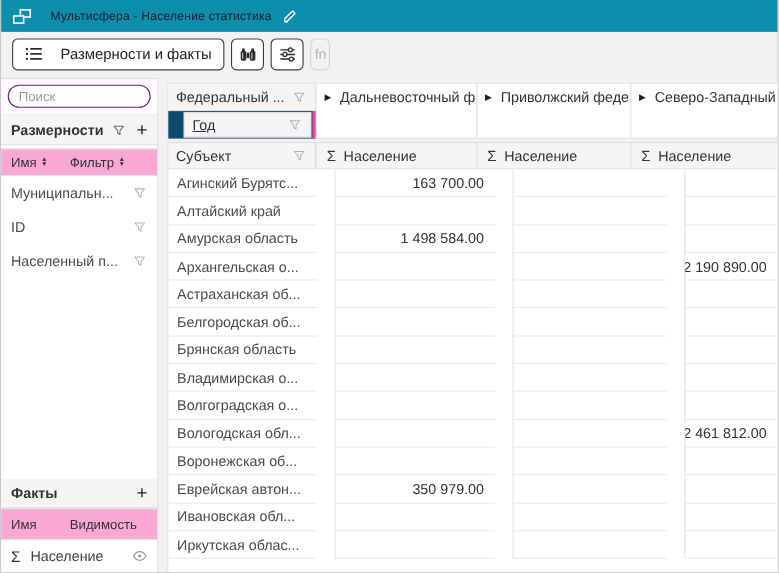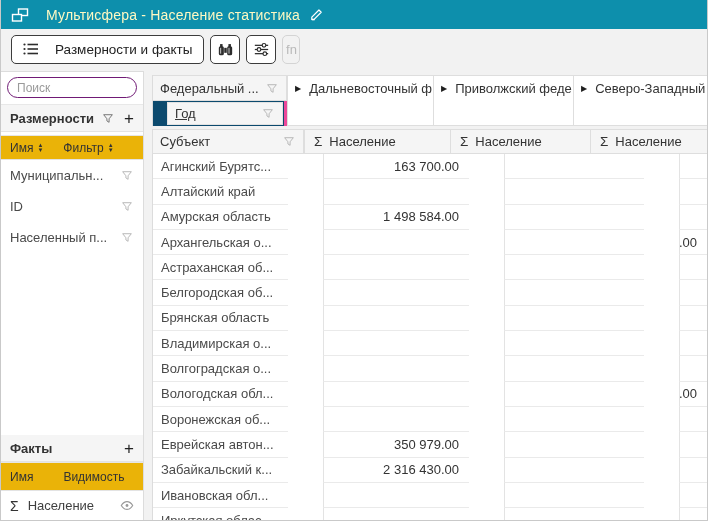--- a/index.html
+++ b/index.html
@@ -8,21 +8,21 @@
     width:708px; height:521px; overflow:hidden;
     font-family:"Liberation Sans", sans-serif;
     background:#f2f2f2; color:#3a3a3a;
   }
   .window { width:708px; height:521px; overflow:hidden; position:relative;
     border:1px solid #c9c9c9; border-top:none; background:#f2f2f2; }
 
   
   .titlebar { height:29px; background:#0d8fac; display:flex; align-items:center; padding:0 10px; }
   .win-icon { width:18px; height:16px; margin-right:17px; flex:0 0 auto; }
-  .title { color:#fef9c3; font-size:14px; letter-spacing:.2px; white-space:nowrap; }
+  .title { color:#0f172a; font-size:11px; letter-spacing:.2px; white-space:nowrap; }
   .pencil { margin-left:9px; width:15px; height:15px; flex:0 0 auto; }
 
   
   .toolbar { height:40px; display:flex; align-items:center; padding:0 0 0 10px; gap:6px; }
   .btn { display:flex; align-items:center; justify-content:center; height:29px;
     background:#ffffff; border:1px solid #3c3c3c; border-radius:5px; cursor:default; }
   .btn-main { padding:0 11px; gap:16px; font-size:13.5px; color:#222; white-space:nowrap; }
   .btn-sq { width:30px; }
   .btn-fn { width:18px; height:29px; border:1px solid #d4d4d4; border-radius:5px;
     background:transparent; color:#b9b9b9; font-size:13px; display:flex; align-items:center; justify-content:center; }
@@ -35,21 +35,21 @@
 
   
   .search-row { padding:5px 6px 6px 6px; border-bottom:1px solid #e8e8e8; }
   .search-input { width:100%; height:21px; border:1px solid #701a75; border-radius:11px;
     padding:0 9px; font-size:12px; font-family:inherit; color:#444; outline:none; background:#fff; }
   .search-input::placeholder { color:#9a9a9a; }
   .sec-head { height:27px; flex:0 0 auto; background:#f5f5f5; border-bottom:1px solid #e3e3e3;
     display:flex; align-items:center; padding:0 9px; font-size:13px; font-weight:bold; color:#333; }
   .sec-head .icons { margin-left:auto; display:flex; align-items:center; gap:9px; }
   .plus { font-size:17px; font-weight:400; color:#222; line-height:1; cursor:default; }
-  .cols-row { height:25px; flex:0 0 auto; margin-top:3px; background:#eab308;
+  .cols-row { height:25px; flex:0 0 auto; margin-top:3px; background:#f9a8d4;
     border-top:1px solid #e6e6e6; border-bottom:1px solid #e3e3e3;
     display:flex; align-items:center; padding:0 9px; font-size:12px; color:#333;text-align:right; }
   .sortwrap { display:inline-flex; flex-direction:column; margin-left:4px; line-height:0; }
   .sortwrap i { font-style:normal; font-size:6px; line-height:5px; color:#333; }
   .colgap { width:20px; }
   .dim-item { height:31px; flex:0 0 auto; display:flex; align-items:center; padding:0 9px;
     font-size:13px; color:#4a4a4a; white-space:nowrap; overflow:hidden; }
   .dim-item .right { margin-left:auto; display:flex; }
   .spacer { flex:1; }
   .facts-cols { height:29px; margin-top:0; }
@@ -71,30 +71,30 @@
     padding:0 7px; font-size:13px; color:#333; }
   .groups { flex:1; display:flex; background:#fff; border-top:1px solid #dedede; border-bottom:1px solid #dedede; overflow:hidden; }
   .group-cell { padding:5px 0 0 7px; border-left:1px solid #dedede; display:flex; gap:8px;
     font-size:13px; color:#333; white-space:nowrap; overflow:hidden; }
   .group-cell .arrow { font-size:8px; color:#1e1e1e; margin-top:3px; }
   .col-0 { width:146px; flex:0 0 auto; }
   .col-1 { width:140px; flex:0 0 auto; }
   .col-2 { flex:1; min-width:0; }
 
   .ph-measures { display:flex; height:25px; flex:0 0 auto; margin-top:3px; }
-  .subj-cell { width:152px; flex:0 0 auto; background:#f5f5f5; border:1px solid #dedede;
+  .subj-cell { width:135px; flex:0 0 auto; background:#f5f5f5; border:1px solid #dedede;
     display:flex; align-items:center; padding:0 7px; font-size:13px; color:#333; }
   .measures { flex:1; display:flex; overflow:hidden; }
   .measure-cell { background:#f5f5f5; border-top:1px solid #dedede; border-bottom:1px solid #dedede;
     border-left:1px solid #dedede; display:flex; align-items:center; padding:0 9px; gap:7px;
     font-size:13px; color:#333; white-space:nowrap; overflow:hidden; }
   .measure-cell .sigma { font-size:13.5px; }
 
   .rows { flex:1; overflow:hidden; background:#fff; border-left:1px solid #dcdcdc; }
-  .trow { display:flex; height:25.3px;gap:19px; }
+  .trow { display:flex; height:25.3px; }
   .label-cell { width:135px; flex:0 0 auto; display:flex; align-items:center; padding:0 8px;
     border-bottom:1px solid #eaeaea; font-size:13px; color:#4a4a4a; white-space:nowrap; overflow:hidden; }
   .value-cell { display:flex; align-items:center; justify-content:flex-end; padding:0 10px;
     border-left:1px solid #e3e3e3; border-bottom:1px solid #eaeaea; font-size:13px; color:#333;
     white-space:nowrap; overflow:hidden;margin-left:16px; }
 </style>
 </head>
 <body>
 
 <div class="window">
@@ -366,26 +366,20 @@
             <div class="value-cell col-1"></div>
             <div class="value-cell col-2"></div>
           </div>
           <div class="trow">
             <div class="label-cell">Еврейская автон...</div>
             <div class="value-cell col-0">350 979.00</div>
             <div class="value-cell col-1"></div>
             <div class="value-cell col-2"></div>
           </div>
           <div class="trow">
-            <div class="label-cell">Забайкальский к...</div>
-            <div class="value-cell col-0">2 316 430.00</div>
-            <div class="value-cell col-1"></div>
-            <div class="value-cell col-2"></div>
-          </div>
-          <div class="trow">
             <div class="label-cell">Ивановская обл...</div>
             <div class="value-cell col-0"></div>
             <div class="value-cell col-1"></div>
             <div class="value-cell col-2"></div>
           </div>
           <div class="trow">
             <div class="label-cell">Иркутская облас...</div>
             <div class="value-cell col-0"></div>
             <div class="value-cell col-1"></div>
             <div class="value-cell col-2"></div>

